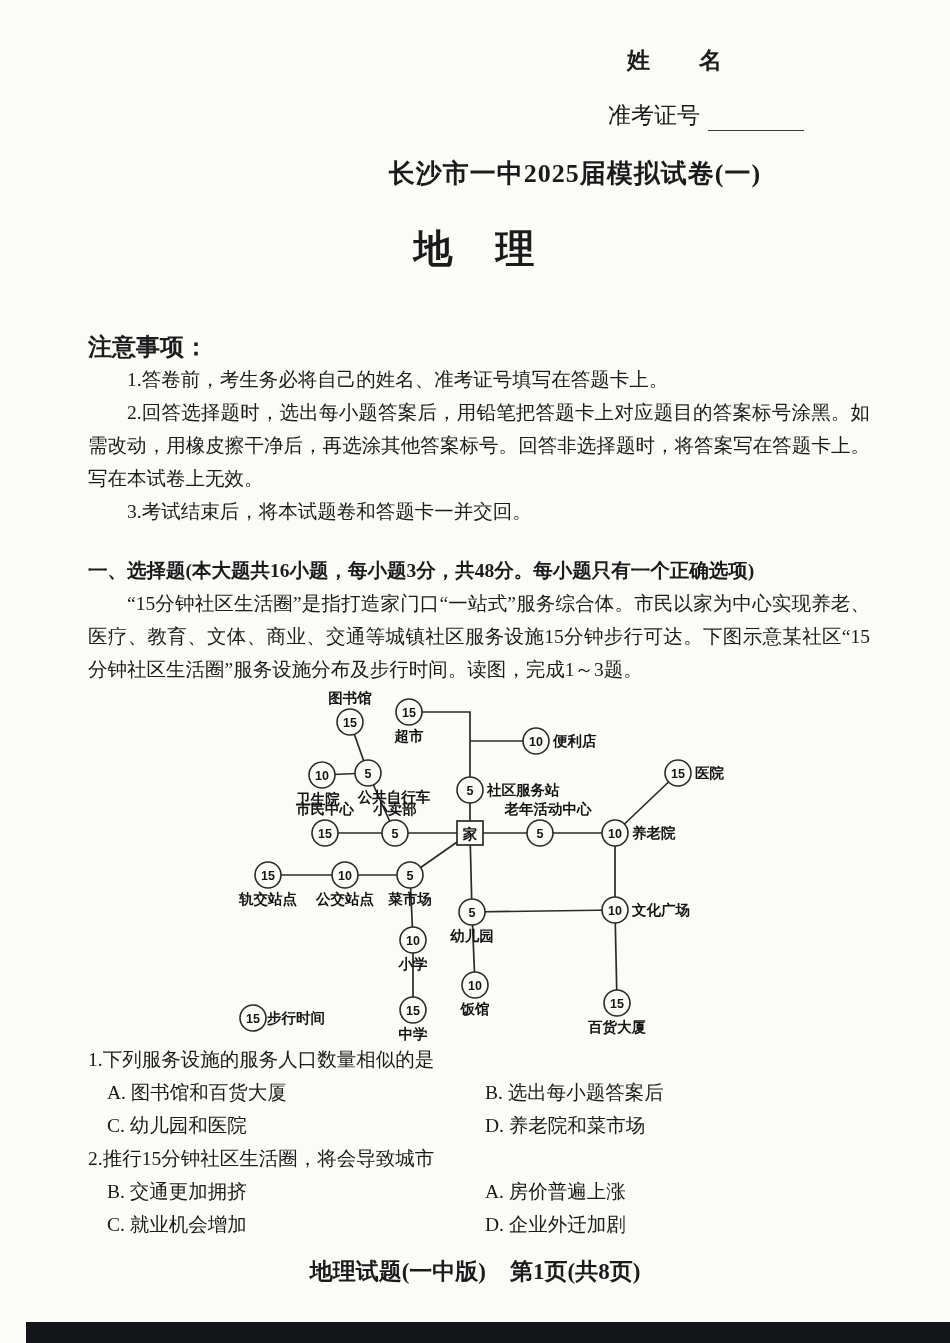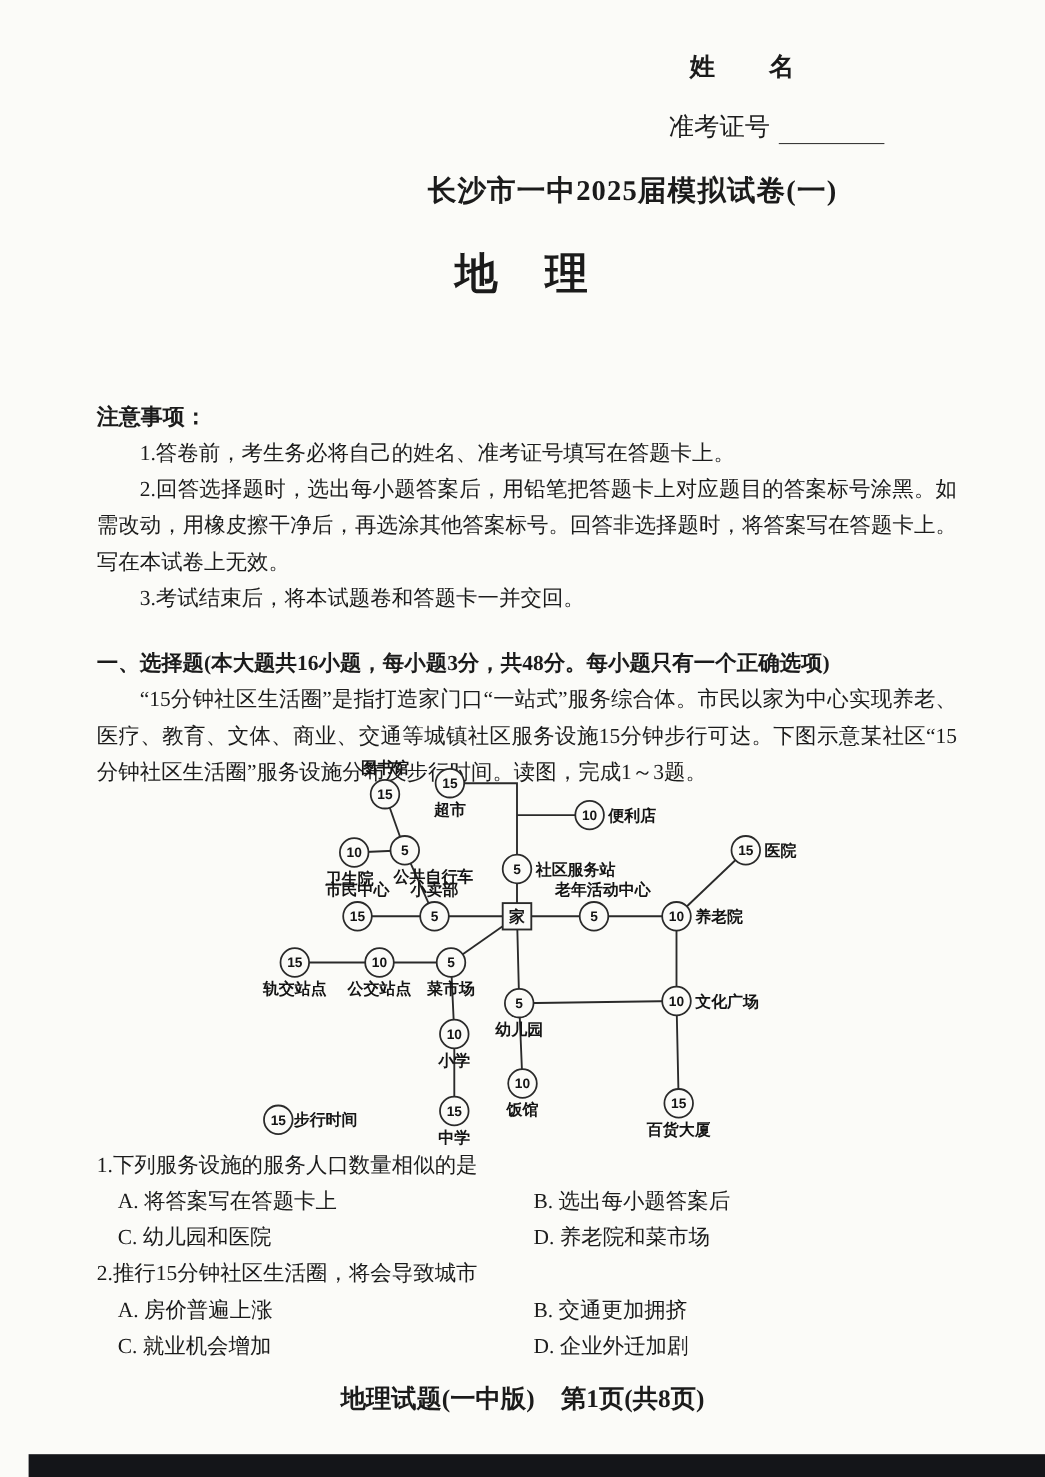--- a/index.html
+++ b/index.html
@@ -14,21 +14,21 @@
   .abs { position:absolute; }
 
   .hdr-name   { left:610px; top:45px;  font-size:23px; font-weight:700; letter-spacing:1px;margin-left:17px; }
   .hdr-adm    { left:608px; top:100px; font-size:23px; font-weight:400; }
   .adm-line   { display:inline-block; width:96px; height:24px; border-bottom:1.6px solid #3a3a3a; margin-left:8px; vertical-align:bottom; }
 
   .paper-title{ left:0; top:156px; width:100%; text-align:center; font-size:26px; font-weight:700; transform:translateX(100px); letter-spacing:1px; }
   .subject    { left:0; top:222px; width:100%; text-align:center; font-size:39px; font-weight:700; letter-spacing:2px; }
 
   .content    { left:88px; top:330px; width:782px; font-size:19.5px; line-height:33px; }
-  .notice-heading { font-family:"Liberation Sans","DejaVu Sans",sans-serif; font-weight:700; font-size:20px;margin-top:33px; }
+  .notice-heading { font-family:"Liberation Sans","DejaVu Sans",sans-serif; font-weight:700; font-size:24px; }
   .notice-item   { text-indent:2em; text-align:justify; }
   .sec-heading   { font-family:Liberation Serif, serif; font-weight:700; font-size:19.5px; margin-top:26px; }
   .intro         { text-indent:2em; text-align:justify; }
 
   #diagram-svg { left:0; top:0; width:950px; height:1343px; pointer-events:none;
                  font-family:"Liberation Sans","DejaVu Sans",sans-serif; }
 
   .questions  { left:88px; top:1043px; width:800px; font-size:19.5px; line-height:33px; }
   .opts       { display:grid; grid-template-columns:378px auto; padding-left:19px; }
 
@@ -179,31 +179,31 @@
       <circle cx="253" cy="1018" r="13" fill="#fbfbf8" stroke="#2a2a2a" stroke-width="1.6"></circle>
       <text x="253" y="1022.5" text-anchor="middle" font-size="12.5" font-weight="bold" fill="#141414">15</text>
       <text x="267" y="1023" text-anchor="start" font-size="14.5" font-weight="600" fill="#141414">步行时间</text>
     </g>
   </svg>
 
 <div class="abs questions">
   <div>
     <div class="stem"><span>1.</span><span>下列服务设施的服务人口数量相似的是</span></div>
     <div class="opts">
-      <div><span>A.</span> <span>将答案写在答题卡上</span></div>
+      <div><span>A.</span> <span>图书馆和百货大厦</span></div>
       <div><span>B.</span> <span>选出每小题答案后</span></div>
       <div><span>C.</span> <span>幼儿园和医院</span></div>
       <div><span>D.</span> <span>养老院和菜市场</span></div>
     </div>
   </div>
   <div>
     <div class="stem"><span>2.</span><span>推行15分钟社区生活圈，将会导致城市</span></div>
     <div class="opts">
+      <div><span>B.</span> <span>交通更加拥挤</span></div>
       <div><span>A.</span> <span>房价普遍上涨</span></div>
-      <div><span>B.</span> <span>交通更加拥挤</span></div>
       <div><span>C.</span> <span>就业机会增加</span></div>
       <div><span>D.</span> <span>企业外迁加剧</span></div>
     </div>
   </div>
 </div>
 
 <div class="abs footer">
   <span>地理试题(一中版)</span><span class="gap"></span><span>第1页(共8页)</span>
 </div>
 

